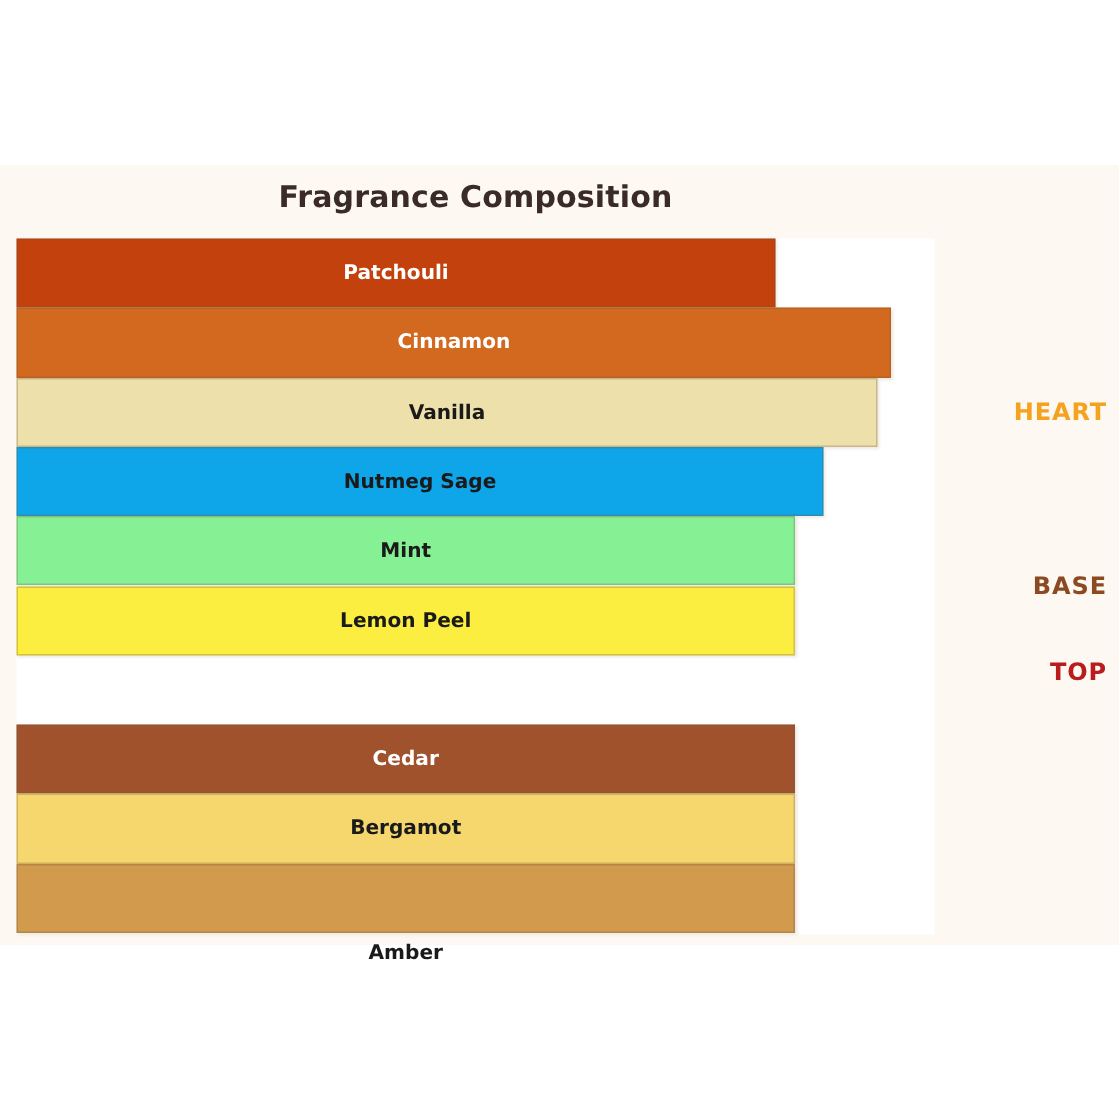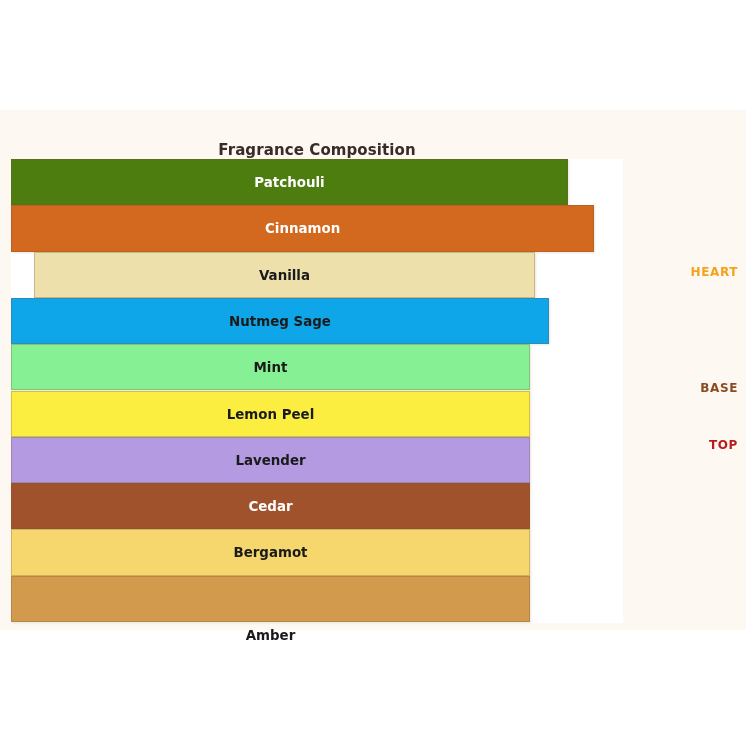--- a/index.html
+++ b/index.html
@@ -24,26 +24,25 @@
     height: 520px;
     background: #fdf8f2;
   }
 
   #chart-title {
     position: absolute;
     left: 0;
     top: 9px;
     width: 634px;
     text-align: center;
-    font-size: 15px;
+    font-size: 20px;
     font-weight: bold;
     color: #3a2b26;
     letter-spacing: 0.1px;
     white-space: nowrap;
-    margin-top: 22px;
   }
 
   
   #plot-area {
     position: absolute;
     left: 11px;
     top: 49px;
     width: 612px;
     height: 464px;
     background: #ffffff;
@@ -77,67 +76,62 @@
     font-weight: bold;
     white-space: nowrap;
     pointer-events: none;
   }
 
   
   .note-label {
     position: absolute;
     right: 8px;
     text-align: right;
-    font-size: 12px;
+    font-size: 16px;
     font-weight: bold;
     letter-spacing: 0.6px;
     white-space: nowrap;
   }
 </style>
 </head>
 <body>
 
 <div id="figure">
 
   <div id="chart-title">Fragrance Composition</div>
 
   <div id="plot-area">
       <div class="bar-row" style="top: 0px; width: 612px;">
-        <div class="bar-rect" style="width: 557px; background: #4d7c0f;">
+        <div class="bar-rect" style="width: 506px; background: #c2410c;">
           <div class="bar-label" style="color: rgb(255, 255, 255);">Patchouli</div>
         </div>
       </div>
       <div class="bar-row" style="top: 46.3px; width: 612px;">
         <div class="bar-rect" style="width: 583.236px; background: rgb(210, 105, 30);">
           <div class="bar-label" style="color: rgb(255, 255, 255);">Cinnamon</div>
         </div>
       </div>
       <div class="bar-row" style="top: 92.6px; width: 612px;">
-        <div class="bar-rect" style="width: 501px; background: rgb(238, 224, 170); margin-left: 23px;">
+        <div class="bar-rect" style="width: 574px; background: rgb(238, 224, 170);">
           <div class="bar-label" style="color: rgb(26, 26, 26);">Vanilla</div>
         </div>
       </div>
       <div class="bar-row" style="top: 138.9px; width: 612px;">
         <div class="bar-rect" style="width: 538px; background: #0ea5e9;">
           <div class="bar-label" style="color: rgb(26, 26, 26);">Nutmeg Sage</div>
         </div>
       </div>
       <div class="bar-row" style="top: 185.2px; width: 612px; padding-left: 24px;">
         <div class="bar-rect" style="width: 518.976px; background: rgb(134, 241, 148);">
           <div class="bar-label" style="color: rgb(26, 26, 26);">Mint</div>
         </div>
       </div>
       <div class="bar-row" style="top: 231.5px; width: 612px;">
         <div class="bar-rect" style="width: 518.976px; background: rgb(251, 238, 64);">
           <div class="bar-label" style="color: rgb(26, 26, 26);">Lemon Peel</div>
-        </div>
-      </div>
-      <div class="bar-row" style="top: 277.8px; width: 612px;">
-        <div class="bar-rect" style="width: 518.976px; background: rgb(180, 154, 224);">
-          <div class="bar-label" style="color: rgb(26, 26, 26);">Lavender</div>
         </div>
       </div>
       <div class="bar-row" style="top: 324.1px; width: 612px;">
         <div class="bar-rect" style="width: 518.976px; background: rgb(160, 82, 45);">
           <div class="bar-label" style="color: rgb(255, 255, 255);">Cedar</div>
         </div>
       </div>
       <div class="bar-row" style="top: 370.4px; width: 612px;">
         <div class="bar-rect" style="width: 518.976px; background: rgb(245, 215, 110);">
           <div class="bar-label" style="color: rgb(26, 26, 26);">Bergamot</div>

